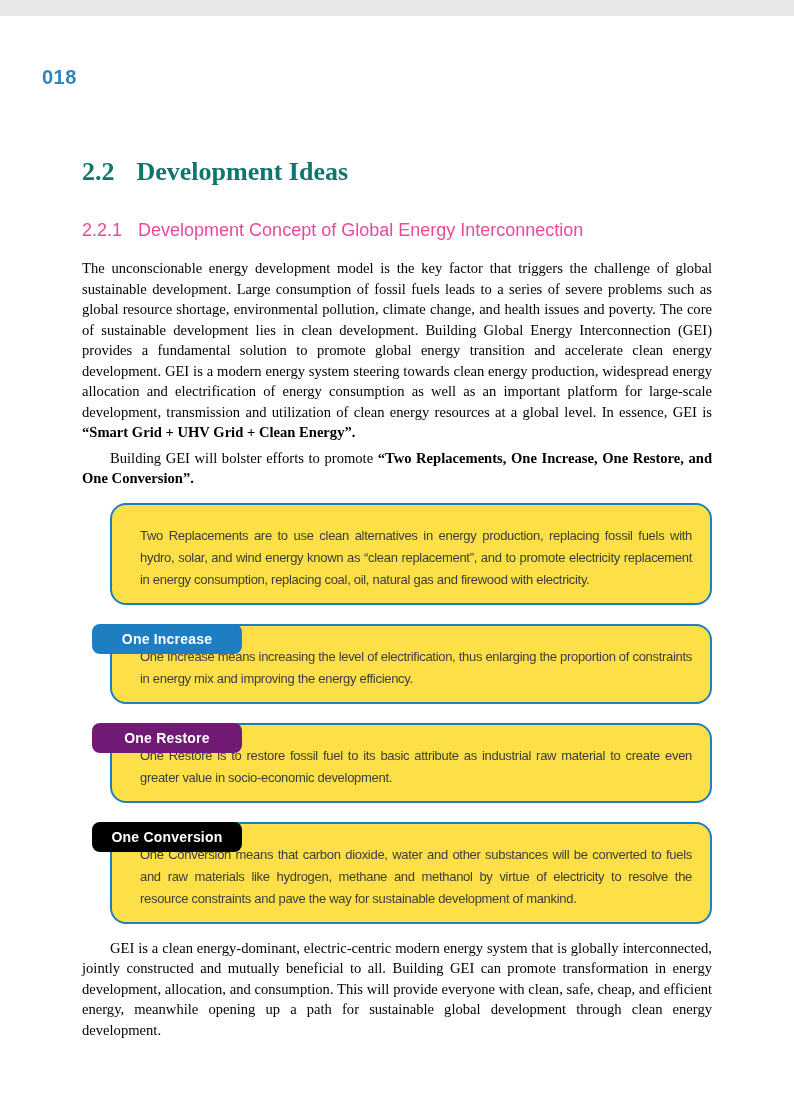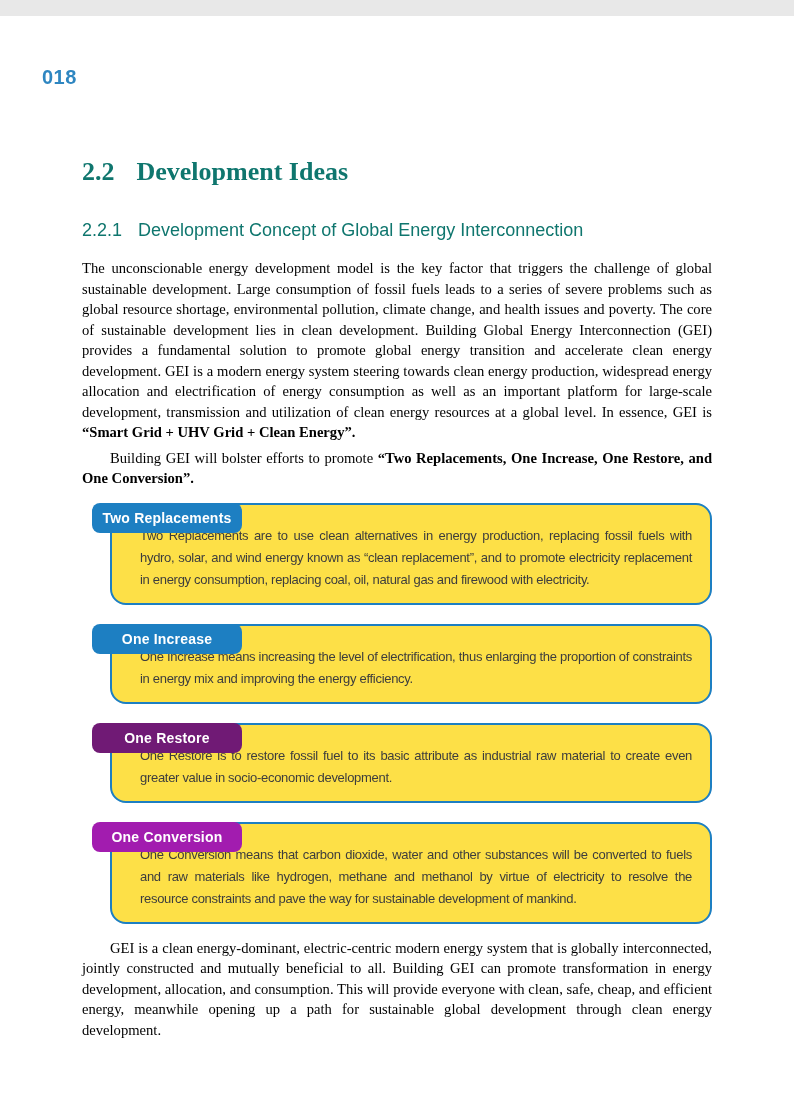--- a/index.html
+++ b/index.html
@@ -24,21 +24,21 @@
   h1.sec {
     margin:141px 0 0 0;
     font-family:Liberation Serif, serif;
     font-weight:bold; font-size:26px; color:#0f766e;
     display:flex; align-items:flex-end;
   }
   h1.sec .num { margin-right:22px; }
   h2.subsec {
     margin:33px 0 0 0;
     font-family:"Liberation Sans", sans-serif;
-    font-weight:400; font-size:18px; color:#0f766e;
+    font-weight:400; font-size:18px; color:#ec4899;
     display:flex; align-items:baseline;
   }
   h2.subsec .num { margin-right:16px; }
   p.serif {
     font-family:"Liberation Serif", serif;
     font-size:14.6px; line-height:20.5px;
     color:#000000;
     text-align:justify;
     margin:0;
   }
@@ -93,23 +93,20 @@
     <h2 class="subsec">
       <span class="num">2.2.1</span>
       <span>Development Concept of Global Energy Interconnection</span>
     </h2>
 
     <p class="serif intro"><span>The unconscionable energy development model is the key factor that triggers the challenge of global sustainable development. Large consumption of fossil fuels leads to a series of severe problems such as global resource shortage, environmental pollution, climate change, and health issues and poverty. The core of sustainable development lies in clean development. Building Global Energy Interconnection (GEI) provides a fundamental solution to promote global energy transition and accelerate clean energy development. GEI is a modern energy system steering towards clean energy production, widespread energy allocation and electrification of energy consumption as well as an important platform for large-scale development, transmission and utilization of clean energy resources at a global level. In essence, GEI is </span><span class="bold">“Smart Grid + UHV Grid + Clean Energy”.</span></p>
 
     <p class="serif promote"><span>Building GEI will bolster efforts to promote </span><span class="bold">“Two Replacements, One Increase, One Restore, and One Conversion”.</span></p>
 
     <div class="callout first">
-      <div class="callout-tab accent-bg" style="background: rgb(29, 127, 194);">
-        <span>Two Replacements</span>
-      </div>
       <div class="callout-box accent-border" style="border-color: rgb(29, 127, 194);">
         <p class="callout-text">Two Replacements are to use clean alternatives in energy production, replacing fossil fuels with hydro, solar, and wind energy known as “clean replacement”, and to promote electricity replacement in energy consumption, replacing coal, oil, natural gas and firewood with electricity.</p>
       </div>
     </div>
 
     <div class="callout">
       <div class="callout-tab accent-bg" style="background: rgb(29, 127, 194);">
         <span>One Increase</span>
       </div>
       <div class="callout-box accent-border" style="border-color: rgb(29, 127, 194);">
@@ -120,21 +117,21 @@
     <div class="callout">
       <div class="callout-tab accent-bg" style="background: #701a75;">
         <span>One Restore</span>
       </div>
       <div class="callout-box accent-border" style="border-color: rgb(29, 127, 194);">
         <p class="callout-text">One Restore is to restore fossil fuel to its basic attribute as industrial raw material to create even greater value in socio-economic development.</p>
       </div>
     </div>
 
     <div class="callout">
-      <div class="callout-tab accent-bg" style="background: #a21caf;">
+      <div class="callout-tab accent-bg" style="background: #000000;">
         <span>One Conversion</span>
       </div>
       <div class="callout-box accent-border" style="border-color: rgb(29, 127, 194);">
         <p class="callout-text">One Conversion means that carbon dioxide, water and other substances will be converted to fuels and raw materials like hydrogen, methane and methanol by virtue of electricity to resolve the resource constraints and pave the way for sustainable development of mankind.</p>
       </div>
     </div>
 
     <p class="serif closing">GEI is a clean energy-dominant, electric-centric modern energy system that is globally interconnected, jointly constructed and mutually beneficial to all. Building GEI can promote transformation in energy development, allocation, and consumption. This will provide everyone with clean, safe, cheap, and efficient energy, meanwhile opening up a path for sustainable global development through clean energy development.</p>
 
   </div>

